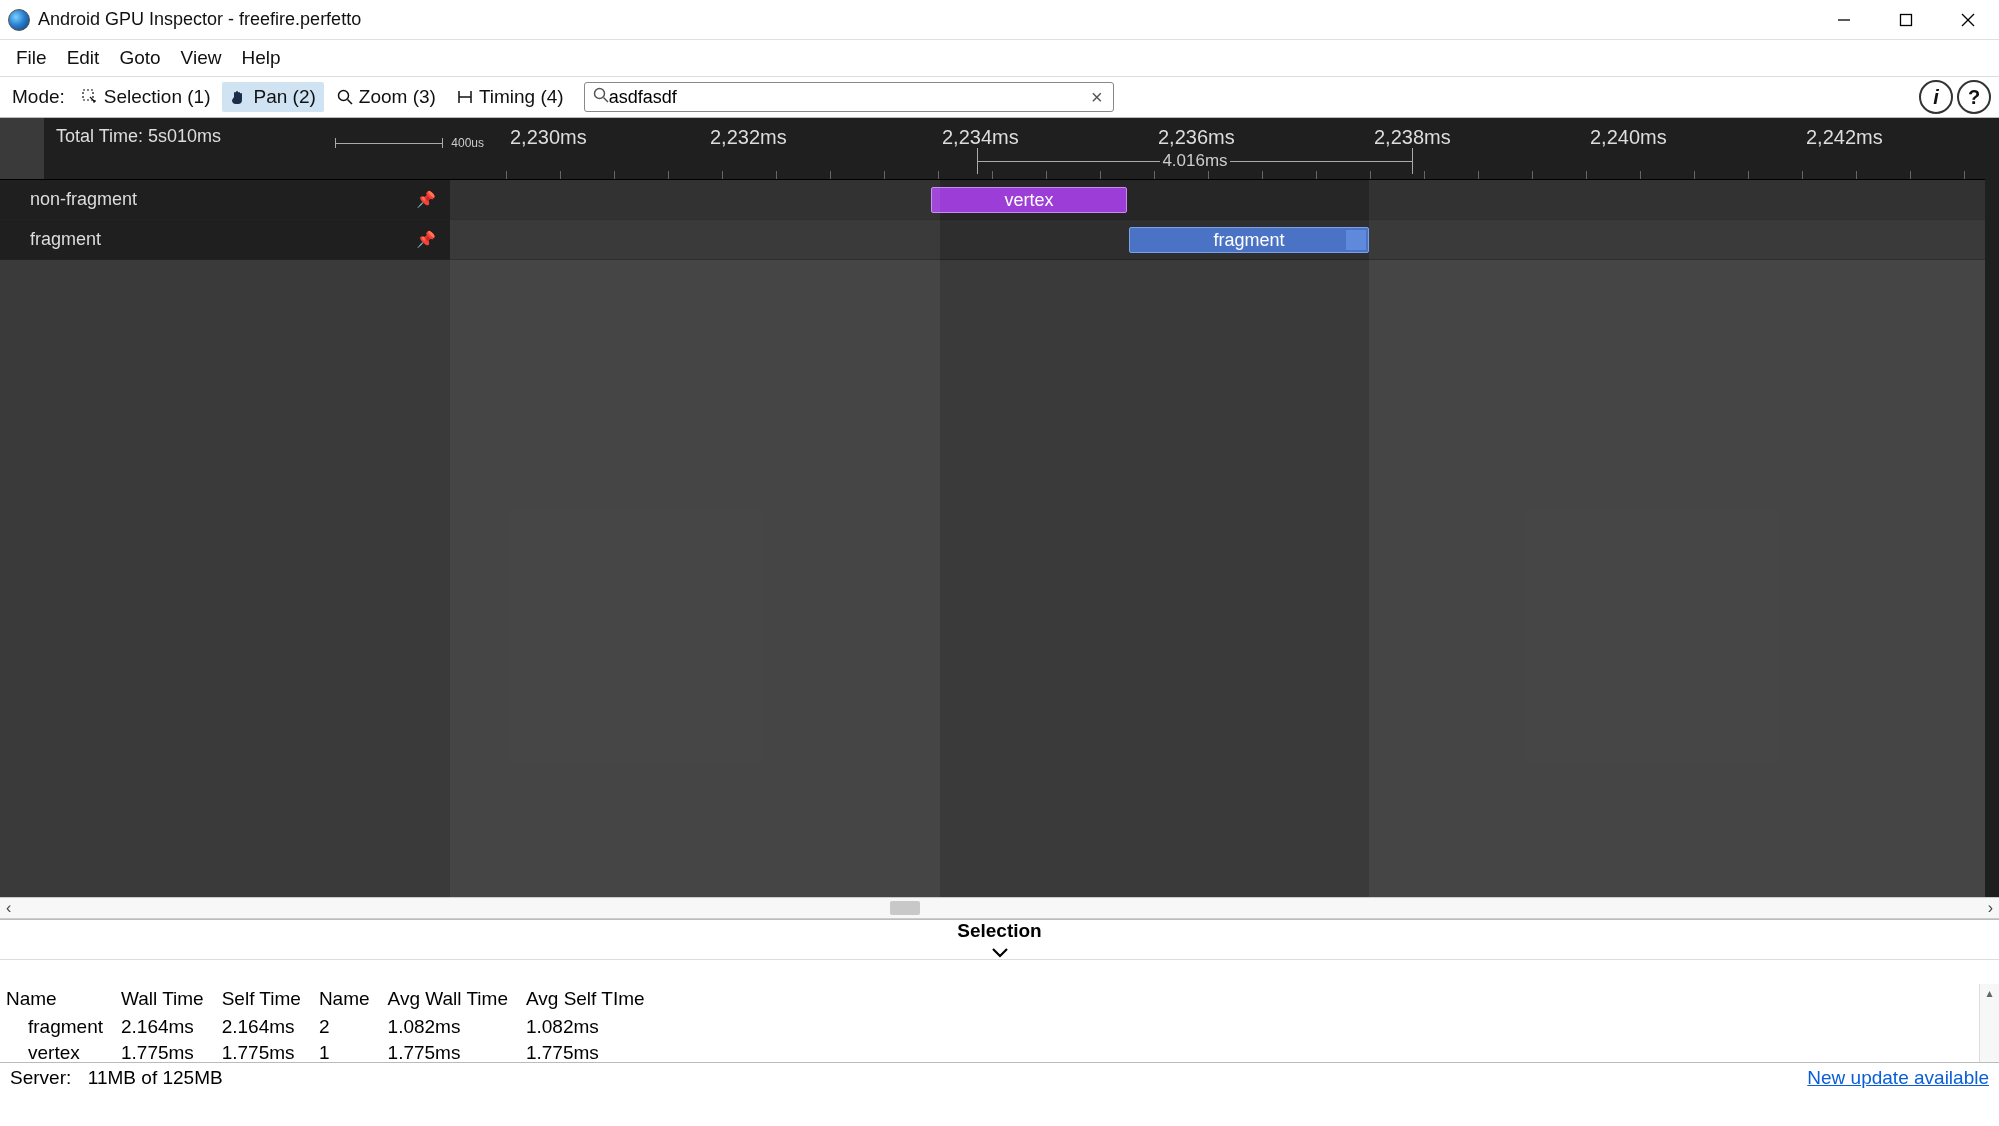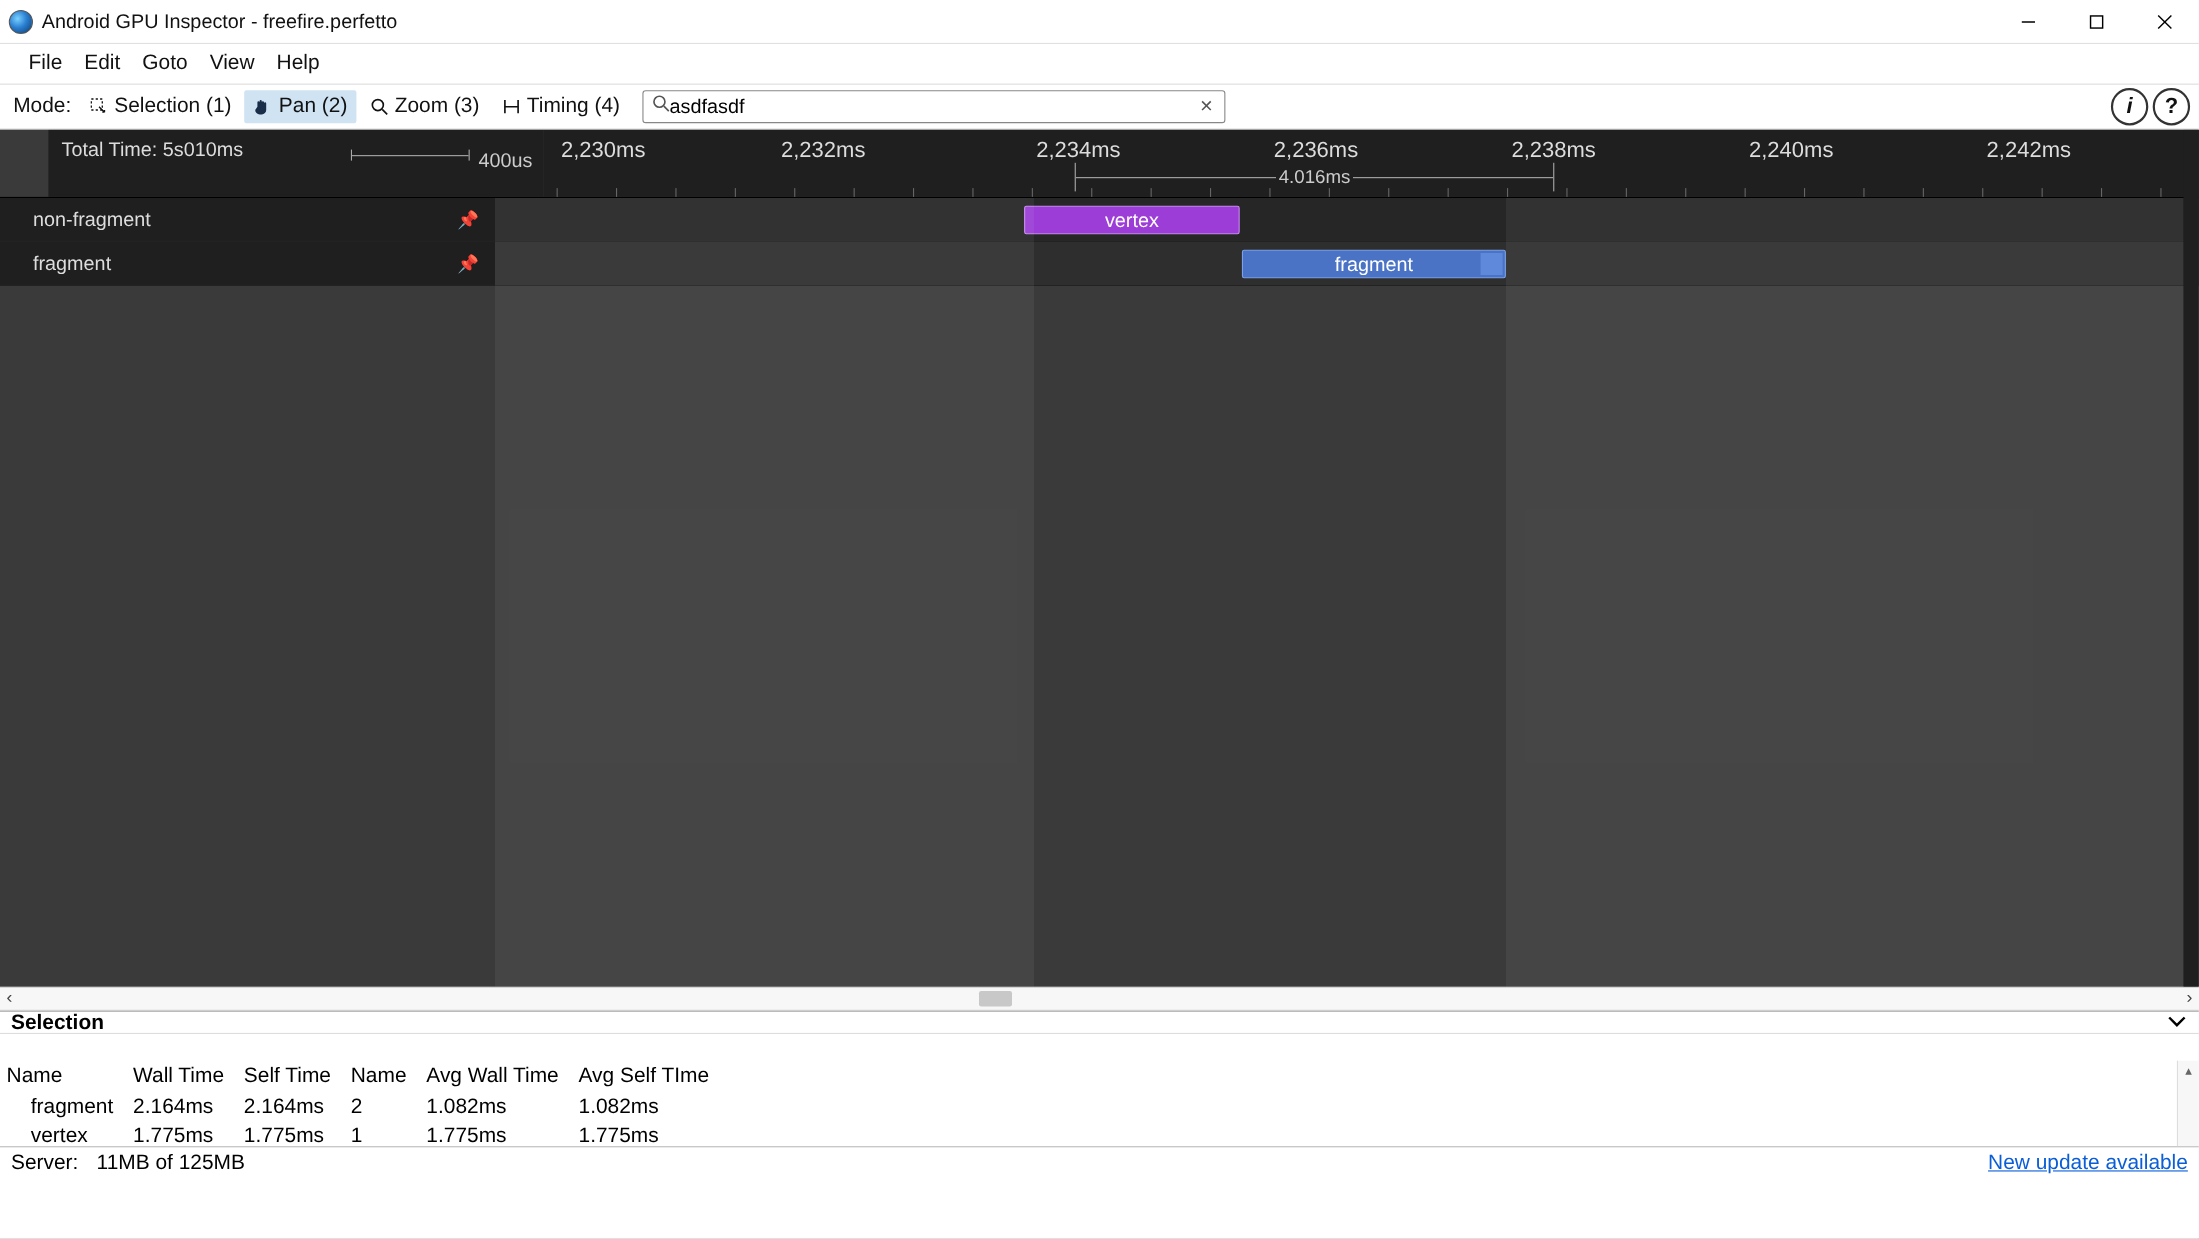--- a/index.html
+++ b/index.html
@@ -14,21 +14,21 @@
 .app-icon {
   width: 22px; height: 22px; border-radius: 50%;
   background: radial-gradient(circle at 35% 35%, #7ad1ff 0%, #2a7fd1 45%, #0a3a6f 100%);
   border: 1px solid #555;
 }
 .win-controls { display: flex; }
 .win-btn { width: 62px; height: 40px; display: flex; align-items: center; justify-content: center; cursor: pointer; }
 .win-btn svg { stroke: #000; }
 
 
-.menu-bar { display: flex; align-items: center; height: 36px; padding: 0 16px; font-size: 19px; color: #111; }
+.menu-bar { display: flex; align-items: center; height: 36px; padding: 0 6px; font-size: 19px; color: #111; }
 .menu-item { padding: 4px 10px; cursor: pointer; }
 
 
 .toolbar {
   display: flex; align-items: center; height: 42px; padding: 0 8px; gap: 4px;
   border-top: 1px solid #ddd; border-bottom: 1px solid #bbb; font-size: 19px; color: #111;
 }
 .mode-label { padding: 0 4px; }
 .mode-btn { display: flex; align-items: center; gap: 5px; padding: 4px 8px; cursor: pointer; border-radius: 2px; }
 .mode-btn.active { background: #cfe3f3; }
@@ -57,22 +57,22 @@
 .tl-header-left {
   position: relative; width: 450px; height: 100%; display: flex; align-items: flex-start;
   padding: 8px 12px; background: #1f1f1f; margin-left: 44px;
 }
 .tl-header-right { position: relative; flex: 1; background: #1f1f1f; }
 .tick { position: absolute; top: 8px; height: 100%; }
 .tick-label { font-size: 20px; color: #ddd; white-space: nowrap; }
 .minor-tick { position: absolute; bottom: 0; width: 1px; height: 8px; background: #666; }
 
 .scale-indicator {
-  position: absolute; right: 10px; top: 18px; display: flex; gap: 8px;
-  color: #ccc; font-size: 18px;
+  position: absolute; right: 10px; top: 18px; display: flex; align-items: center; gap: 8px;
+  color: #ccc; font-size: 12px;
 }
 .scale-bar { width: 108px; height: 10px; border-left: 1px solid #aaa; border-right: 1px solid #aaa; position: relative; }
 .scale-bar::after { content: ""; position: absolute; left: 0; right: 0; top: 50%; height: 1px; background: #aaa; }
 
 .range-indicator {
   position: absolute; top: 30px; height: 26px; display: flex; align-items: center; justify-content: center;
   border-left: 1px solid #aaa; border-right: 1px solid #aaa; color: #ccc; font-size: 17px;
 }
 .range-indicator::before, .range-indicator::after {
   content: ""; position: absolute; top: 50%; height: 1px; background: #aaa;
@@ -110,22 +110,23 @@
   height: 22px; background: #f7f7f7; border-top: 1px solid #ccc; border-bottom: 1px solid #ccc;
   display: flex; align-items: center; justify-content: space-between; font-size: 16px; color: #444; padding: 0 6px;
 }
 .h-thumb { position: relative; flex: 1; height: 100%; }
 .h-thumb-inner { position: absolute; left: 879px; top: 3px; width: 30px; height: 14px; background: #c8c8c8; border-radius: 2px; }
 
 
 .sel-panel { border-top: 1px solid #bbb; }
 .sel-header {
   display: flex; align-items: center; justify-content: space-between;
-  height: 20px; padding: 0 10px; font-size: 19px; font-weight: 600;
+  height: 40px; padding: 0 10px; font-size: 19px; font-weight: 600;
   border-bottom: 1px solid #ddd;
+  flex-direction: column;
 }
 .sel-body { display: flex; height: 78px; overflow: hidden; margin-top: 24px; }
 .sel-table { flex: 1; font-size: 19px; }
 .sel-table table { border-collapse: collapse; }
 .sel-table th { font-weight: 400; text-align: left; padding: 4px 12px 4px 6px; }
 .sel-table td { padding: 2px 12px 2px 6px; }
 .sel-table td.name { padding-left: 28px; }
 .sel-right-scroll { width: 20px; background: #f7f7f7; border-left: 1px solid #ddd; display: flex; align-items: flex-start; justify-content: center; padding-top: 2px; color: #666; }
 
 

